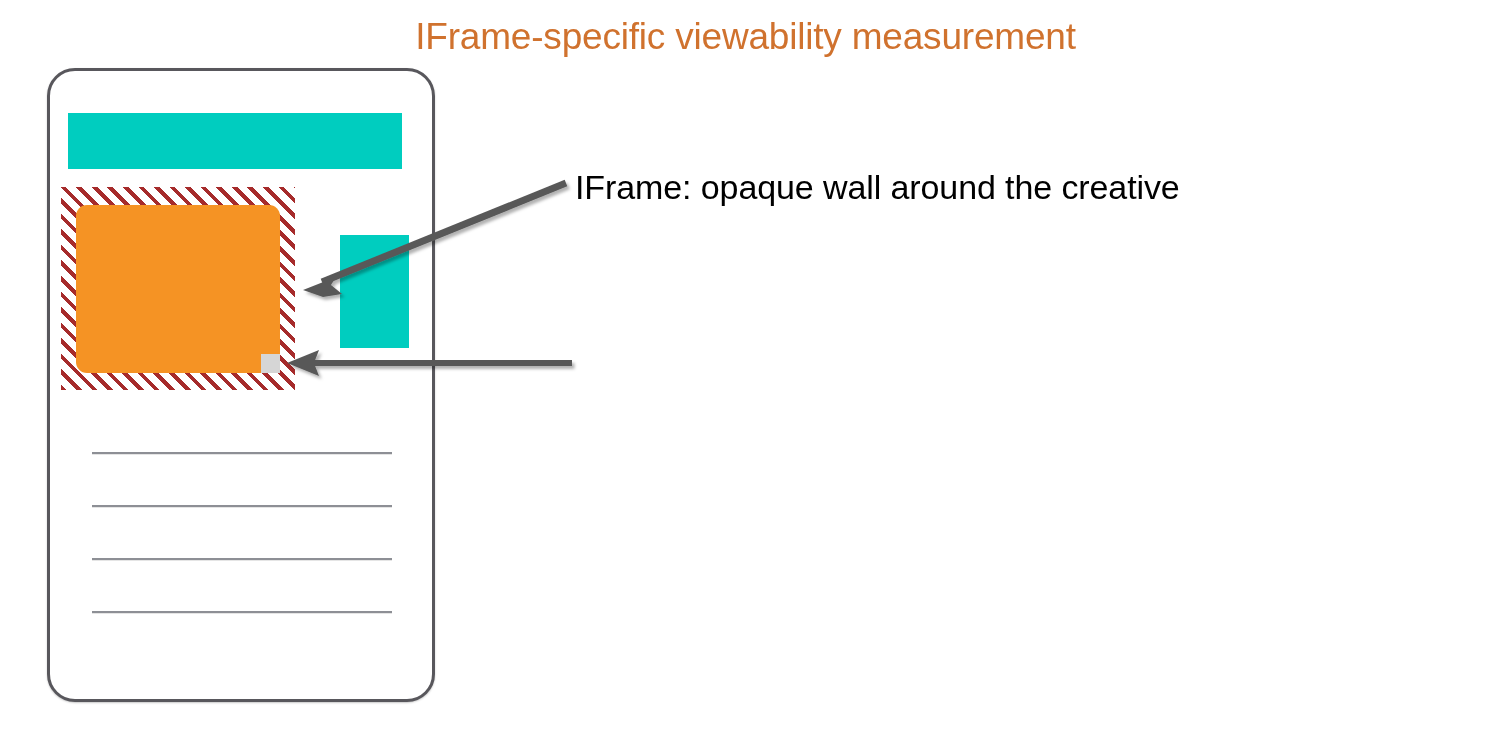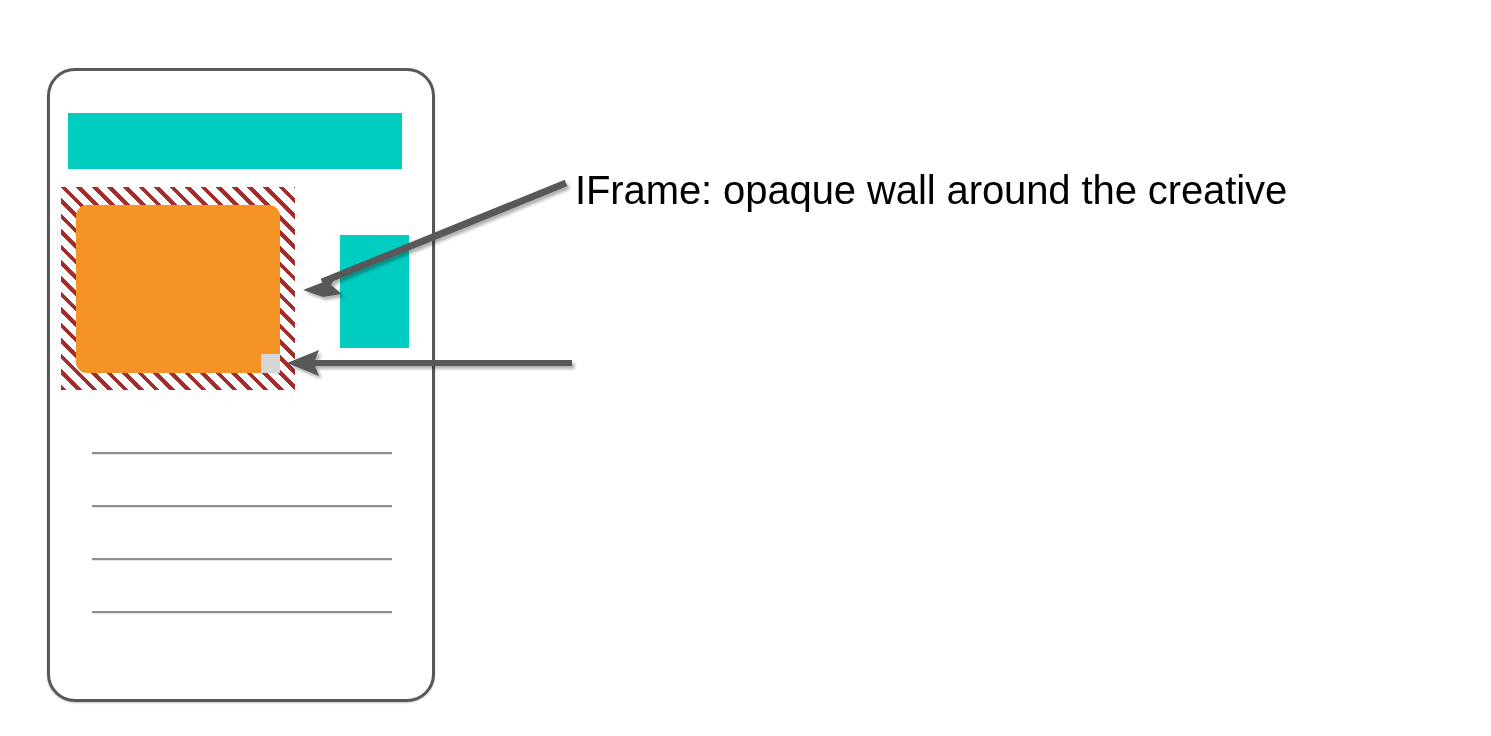--- a/index.html
+++ b/index.html
@@ -124,40 +124,41 @@
     left: 0;
     top: 0;
     width: 1491px;
     height: 736px;
     pointer-events: none;
   }
 
   
   .callout-label {
     position: absolute;
-    font-size: 40px;
+    font-size: 34px;
     font-weight: 400;
     color: #000000;
     white-space: nowrap;
     letter-spacing: -0.1px;
   }
   #callout-label-iframe {
     left: 575px;
     top: 168px;
   }
   #callout-label-script {
     left: 590px;
     top: 340px;
   }
 </style>
 </head>
 <body>
 
 <div id="slide">
 
+  <div id="slide-title">IFrame-specific viewability measurement</div>
 
   <div id="phone-frame"></div>
 
   <div class="teal-block" id="page-banner"></div>
 
   <div id="iframe-wall"></div>
 
   <div id="ad-creative"></div>
 
   <div id="script-pixel"></div>

